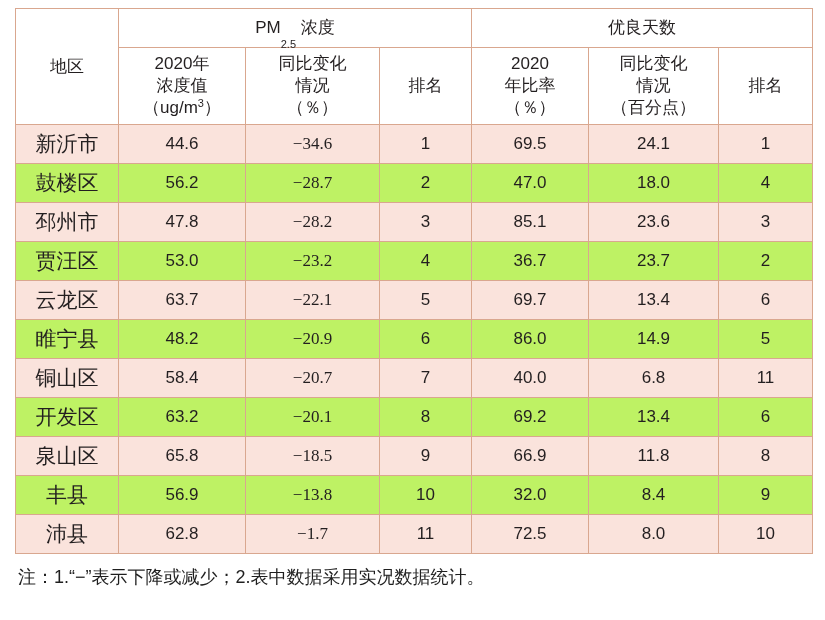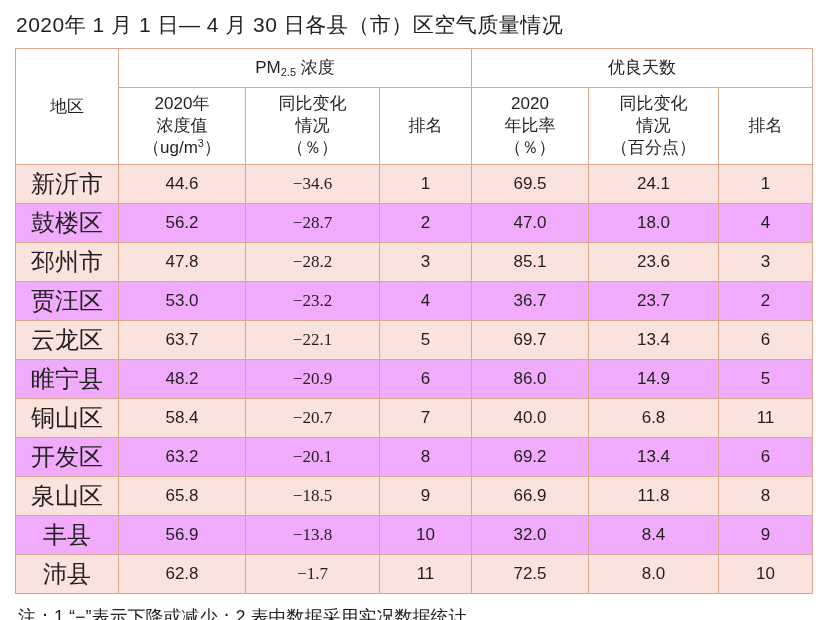--- a/index.html
+++ b/index.html
@@ -71,55 +71,54 @@
     font-size: 19px;
   }
   tbody td {
     height: 38px;
     font-size: 17px;
   }
   tbody tr.odd td {
     background: #fae3dc;
   }
   tbody tr.even td {
-    background: #f0abfc;
+    background: #bef264;
     margin-top: 44px;
   }
   tbody td.region {
-    font-size: 24px;
+    font-size: 21px;
   }
   .minus {
     font-family: Liberation Serif, serif;
   }
   sub {
     font-size: 11px;
     vertical-align: baseline;
     position: relative;
-    top: 3px;
+    top: 15px;
   }
   sup {
     font-size: 11px;
     vertical-align: baseline;
     position: relative;
     top: -6px;
   }
   .note {
     margin: 10px 0 0 4px;
     font-size: 18px;
     color: #1f1f1f;
     line-height: 26px;
     white-space: nowrap;
   }
 </style>
 </head>
 <body>
 
 <div class="page">
 
-  <div class="title">2020年 1 月 1 日— 4 月 30 日各县（市）区空气质量情况</div>
 
   <table class="data">
     <colgroup>
       <col class="c0">
         <col class="c1">
         <col class="c2">
         <col class="c3">
         <col class="c4">
         <col class="c5">
         <col class="c6">

